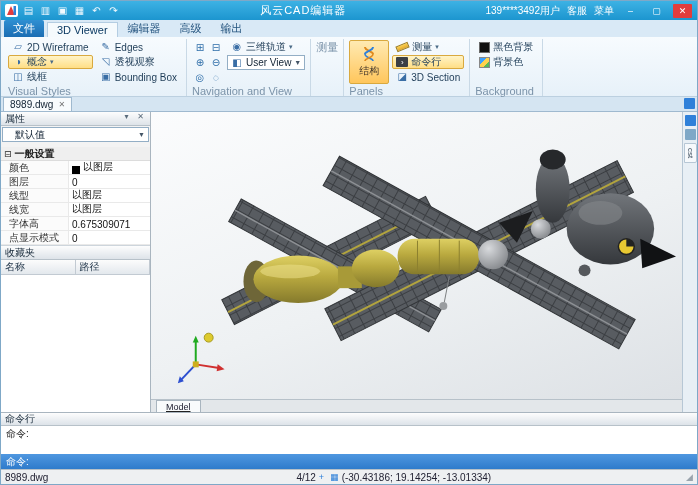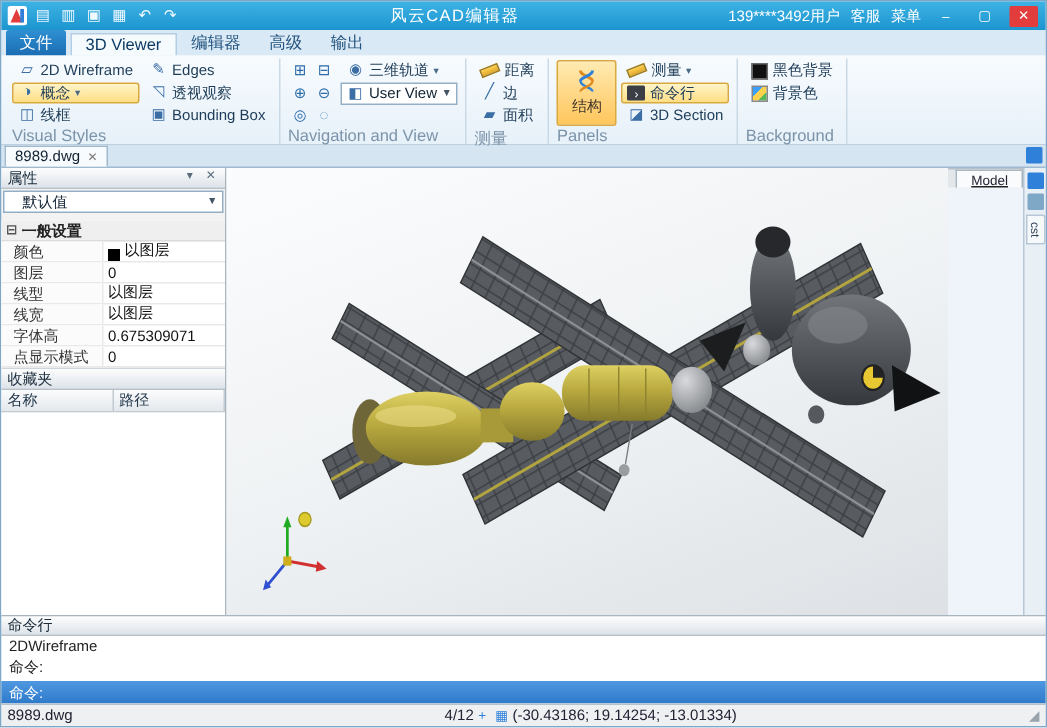--- a/index.html
+++ b/index.html
@@ -60,21 +60,21 @@
   .pgrid{background:#fff;border-bottom:1px solid #cdd5dc;}
   .prow{display:flex;height:14px;border-bottom:1px solid #e9e9e9;align-items:stretch;}
   .prow .pl{width:68px;flex:0 0 68px;padding-left:8px;color:#333;border-right:1px solid #e9e9e9;display:flex;align-items:center;background:#fbfbfb;}
   .prow .pv{flex:1;padding-left:3px;display:flex;align-items:flex-end;gap:3px;color:#111;}
   .swatch{width:8px;height:8px;background:#000;flex:0 0 8px;}
   .favcols{display:flex;height:32px;flex:0 0 14px;background:linear-gradient(#fcfcfc,#e3e8ed);border-bottom:1px solid #c2cad2;}
   .favcols > div{flex:1;padding-left:4px;display:flex;align-items:center;border-right:1px solid #c2cad2;color:#24384c;}
   .favspace{flex:1;background:#fff;}
 
   
-  .vpwrap{flex:1;display:flex;flex-direction:row;min-width:0;text-decoration:underline;}
+  .vpwrap{flex:1;display:flex;flex-direction:column;min-width:0;text-decoration:underline;}
   .vp{flex:1;position:relative;background:linear-gradient(160deg,#fbfcfd 0%,#eef1f3 55%,#dde1e5 100%);overflow:hidden;}
   .vp svg{position:absolute;inset:0;width:100%;height:100%;}
   .modelbar{height:13px;flex:0 0 13px;background:#e3e7ea;border-top:1px solid #b7c1c9;display:flex;align-items:flex-end;padding-left:5px;}
   .modeltab{background:#f9fbfc;border:1px solid #a9b5bf;border-bottom:none;height:12px;padding:0 9px;font-size:9px;display:flex;align-items:center;color:#223;}
   .rightstrip{width:15px;flex:0 0 15px;background:#e8eff5;border-left:1px solid #b7c7d5;display:flex;flex-direction:column;align-items:center;padding-top:3px;gap:3px;}
   .vs-icon{width:11px;height:11px;background:#2f80d9;border-radius:1px;}
   .vs-icon.alt{background:#7fa8c7;}
   .vtab{writing-mode:vertical-rl;font-size:8px;color:#345;background:#f6f9fc;border:1px solid #b7c7d5;padding:4px 1px;border-radius:0 2px 2px 0;}
 
   
@@ -185,36 +185,20 @@
             <span class="ic">◧</span>
             <span>User View</span>
             <span class="arrow">▼</span>
           </div>
         </div>
       </div>
       <div class="rgroup-label">Navigation and View</div>
     </div>
 
     <div class="rgroup">
-      <div class="rgroup-body">
-        <div class="rcol">
-          <div class="sbtn">
-            <span class="ruler"></span>
-            <span>距离</span>
-          </div>
-          <div class="sbtn">
-            <span class="ic">╱</span>
-            <span>边</span>
-          </div>
-          <div class="sbtn">
-            <span class="ic">▰</span>
-            <span>面积</span>
-          </div>
-        </div>
-      </div>
       <div class="rgroup-label">测量</div>
     </div>
 
     <div class="rgroup">
       <div class="rgroup-body">
         <div class="bigbtn">
           <svg width="16" height="16" viewBox="0 0 16 16">
             <path d="M4 1c0 4 8 4 8 7" stroke="#e08a1e" stroke-width="2" fill="none"></path>
             <path d="M12 1c0 4-8 4-8 7" stroke="#2f80d9" stroke-width="2" fill="none"></path>
             <path d="M4 8c0 4 8 4 8 7" stroke="#2f80d9" stroke-width="1.6" fill="none"></path>
@@ -418,21 +402,20 @@
       <span class="vs-icon alt"></span>
       <span class="vtab">cst</span>
     </div>
   </div>
 
   <div class="cmdpanel">
     <div class="cmdhdr">
       <span>命令行</span>
     </div>
     <div class="cmdlines">
-      <div>2DWireframe</div>
       <div>命令:</div>
     </div>
     <div class="cmdinput">
       <span>命令:</span>
     </div>
   </div>
 
   <div class="statusbar">
     <span>8989.dwg</span>
     <span class="sb-sp1"></span>

